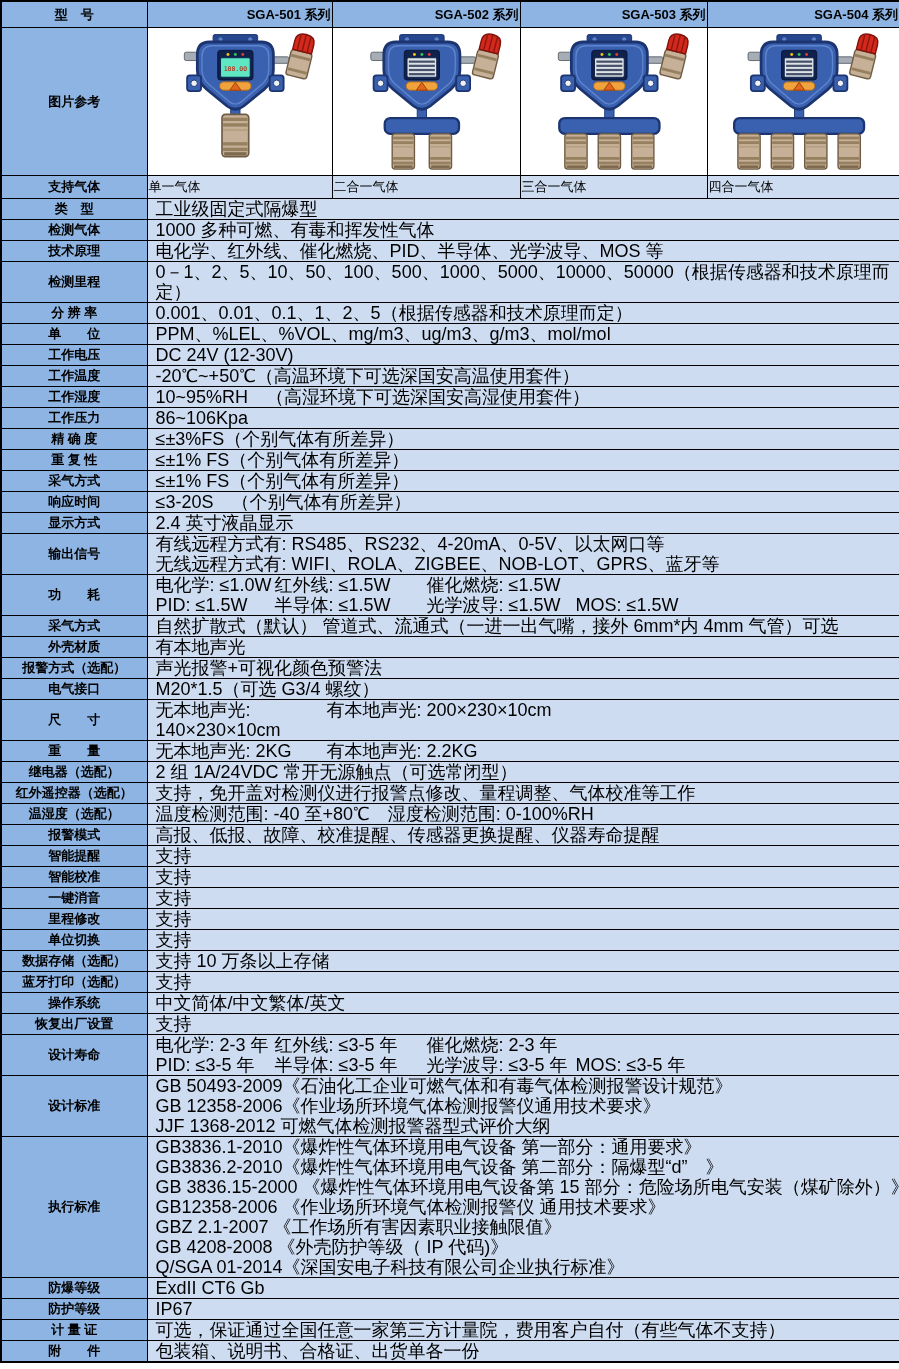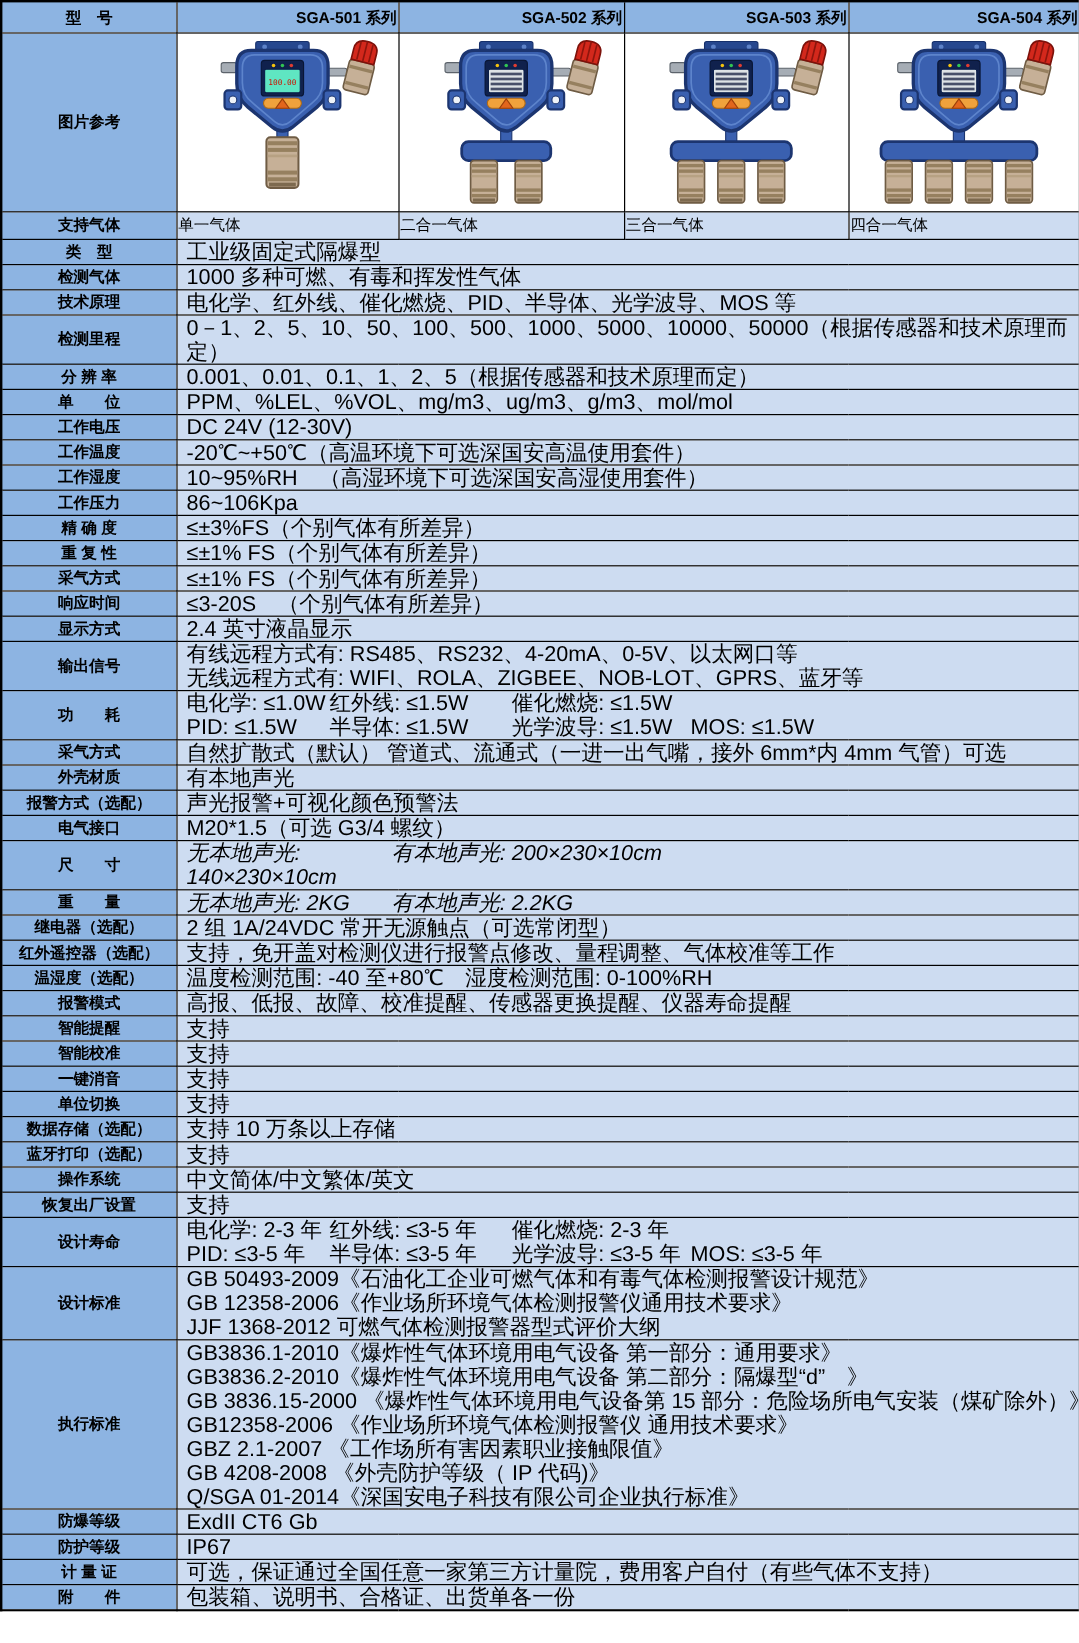--- a/index.html
+++ b/index.html
@@ -12,21 +12,21 @@
   table.spec{border-collapse:collapse;width:899px;table-layout:fixed;border:2px solid var(--border);}
   table.spec td{border:1px solid var(--border);vertical-align:middle;overflow:hidden;}
   td.lbl{background:var(--label-bg);font-weight:bold;text-align:center;font-size:13px;padding:1px 2px;line-height:16px;}
   td.model{background:var(--label-bg);font-weight:bold;text-align:right;font-size:13px;height:23px;}
   td.val{background:var(--value-bg);font-size:18px;padding:0 8px;line-height:20px;}
   td.gas{background:var(--value-bg);font-size:13px;text-align:left;height:20px;}
   td.imgcell{background:var(--image-bg);height:145px;text-align:center;padding:1px 0;margin-left:28px;}
   svg.product{height:141px;width:100%;}
   .ln{line-height:20px;white-space:nowrap;}
   .grid4{display:grid;grid-template-columns:119px 152px 149px auto;line-height:20px;}
-  .cols2{display:grid;grid-template-columns:171px auto;line-height:20px;font-style:italic;}
+  .cols2{display:grid;grid-template-columns:171px auto;line-height:20px;}
   .hidden-defs{position:absolute;width:0;height:0;overflow:hidden;}
 </style>
 </head>
 <body>
 
 <svg class="hidden-defs" aria-hidden="true">
   <defs>
     <g id="g-sensor">
       <rect x="0" y="0" width="24" height="38" rx="3" style="fill:var(--brass)" stroke="#6f5c44" stroke-width="1.5"></rect>
       <rect x="1" y="3" width="22" height="3" fill="#96805f"></rect>
@@ -295,20 +295,24 @@
         </tr>
   <tr>
           <td class="lbl">智能校准</td>
           <td class="val" colspan="4">支持</td>
         </tr>
   <tr>
           <td class="lbl">一键消音</td>
           <td class="val" colspan="4">支持</td>
         </tr>
   <tr>
+          <td class="lbl">里程修改</td>
+          <td class="val" colspan="4">支持</td>
+        </tr>
+  <tr>
           <td class="lbl">单位切换</td>
           <td class="val" colspan="4">支持</td>
         </tr>
   <tr>
           <td class="lbl">数据存储（选配）</td>
           <td class="val" colspan="4">支持 10 万条以上存储</td>
         </tr>
   <tr>
           <td class="lbl">蓝牙打印（选配）</td>
           <td class="val" colspan="4">支持</td>

